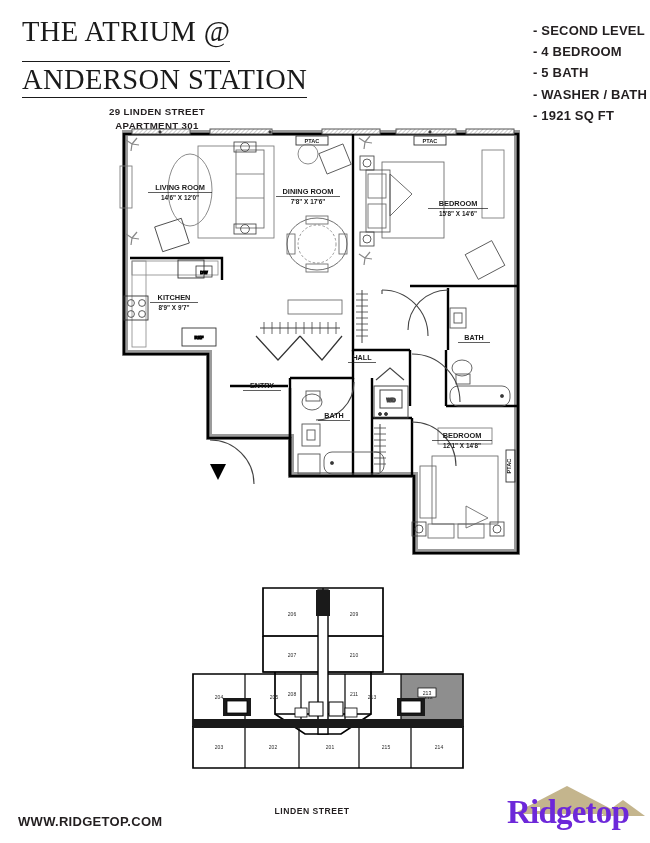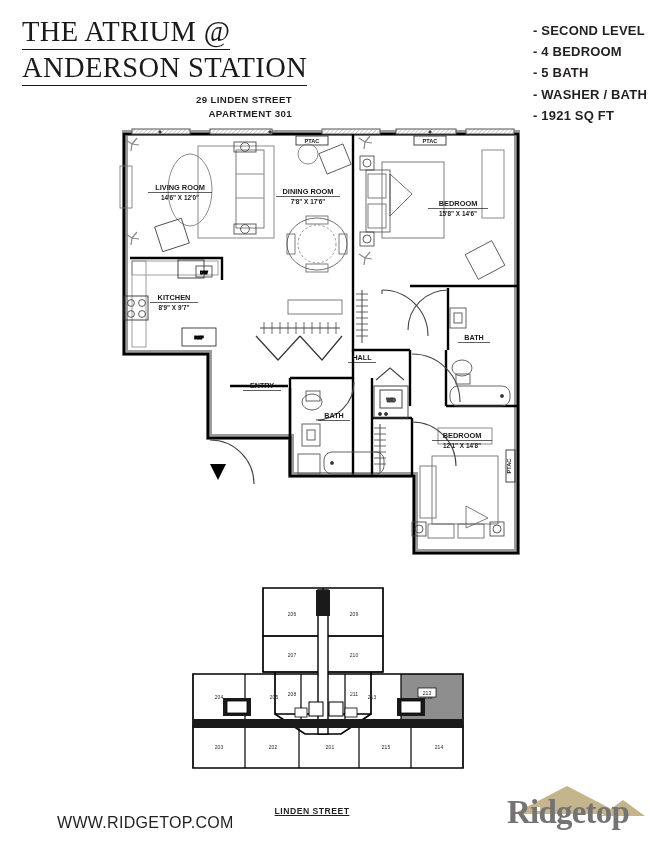--- a/index.html
+++ b/index.html
@@ -26,33 +26,33 @@
   .title-line {
     font-family: "Liberation Serif", serif;
     font-size: 28.5px;
     letter-spacing: 0.4px;
     line-height: 1.12;
     color: #1a1a1a;
     white-space: nowrap;
   }
   #title-line-1 {
     border-bottom: 1.5px solid #1a1a1a;
-    padding-bottom: 1px;
+    padding-bottom: 13px;
     display: inline-block;
     text-align: right;
   }
   #title-line-2 {
     border-bottom: 1.5px solid #1a1a1a;
     padding-bottom: 1px;
     display: inline-block;
     margin-top: 2px;
   }
   #address-block {
     margin-top: 7px;
-    text-align: right;
+    text-align: center;
     width: 270px;
   }
   .address-line {
     font-size: 9.7px;
     font-weight: bold;
     letter-spacing: 0.35px;
     line-height: 1.42;
     color: #231f20;
   }
 
@@ -101,48 +101,46 @@
   #street-label {
     position: absolute;
     left: 0;
     top: 806px;
     width: 624px;
     text-align: center;
     font-size: 8.6px;
     font-weight: bold;
     letter-spacing: 0.5px;
     color: #231f20;
-    text-decoration: underline;
   }
   #website-label {
     position: absolute;
     left: 18px;
     top: 814px;
-    font-size: 16px;
-    font-weight: normal;
+    font-size: 13px;
+    font-weight: bold;
     letter-spacing: 0.3px;
     color: #231f20;
-    margin-left: 39px;
   }
   #logo-block {
     position: absolute;
     left: 505px;
     top: 784px;
     width: 140px;
     height: 50px;
   }
   #logo-text {
     position: absolute;
     left: 2px;
     top: 12px;
     font-family: "Liberation Serif", serif;
     font-size: 33px;
     font-weight: bold;
     letter-spacing: -0.8px;
-    color: #737373;
+    color: #6d28d9;
     line-height: 1;
     text-align: center;
   }
 </style>
 </head>
 <body>
 
 <div id="header-block">
   <div class="title-line">
     <span id="title-line-1">THE ATRIUM @</span>

